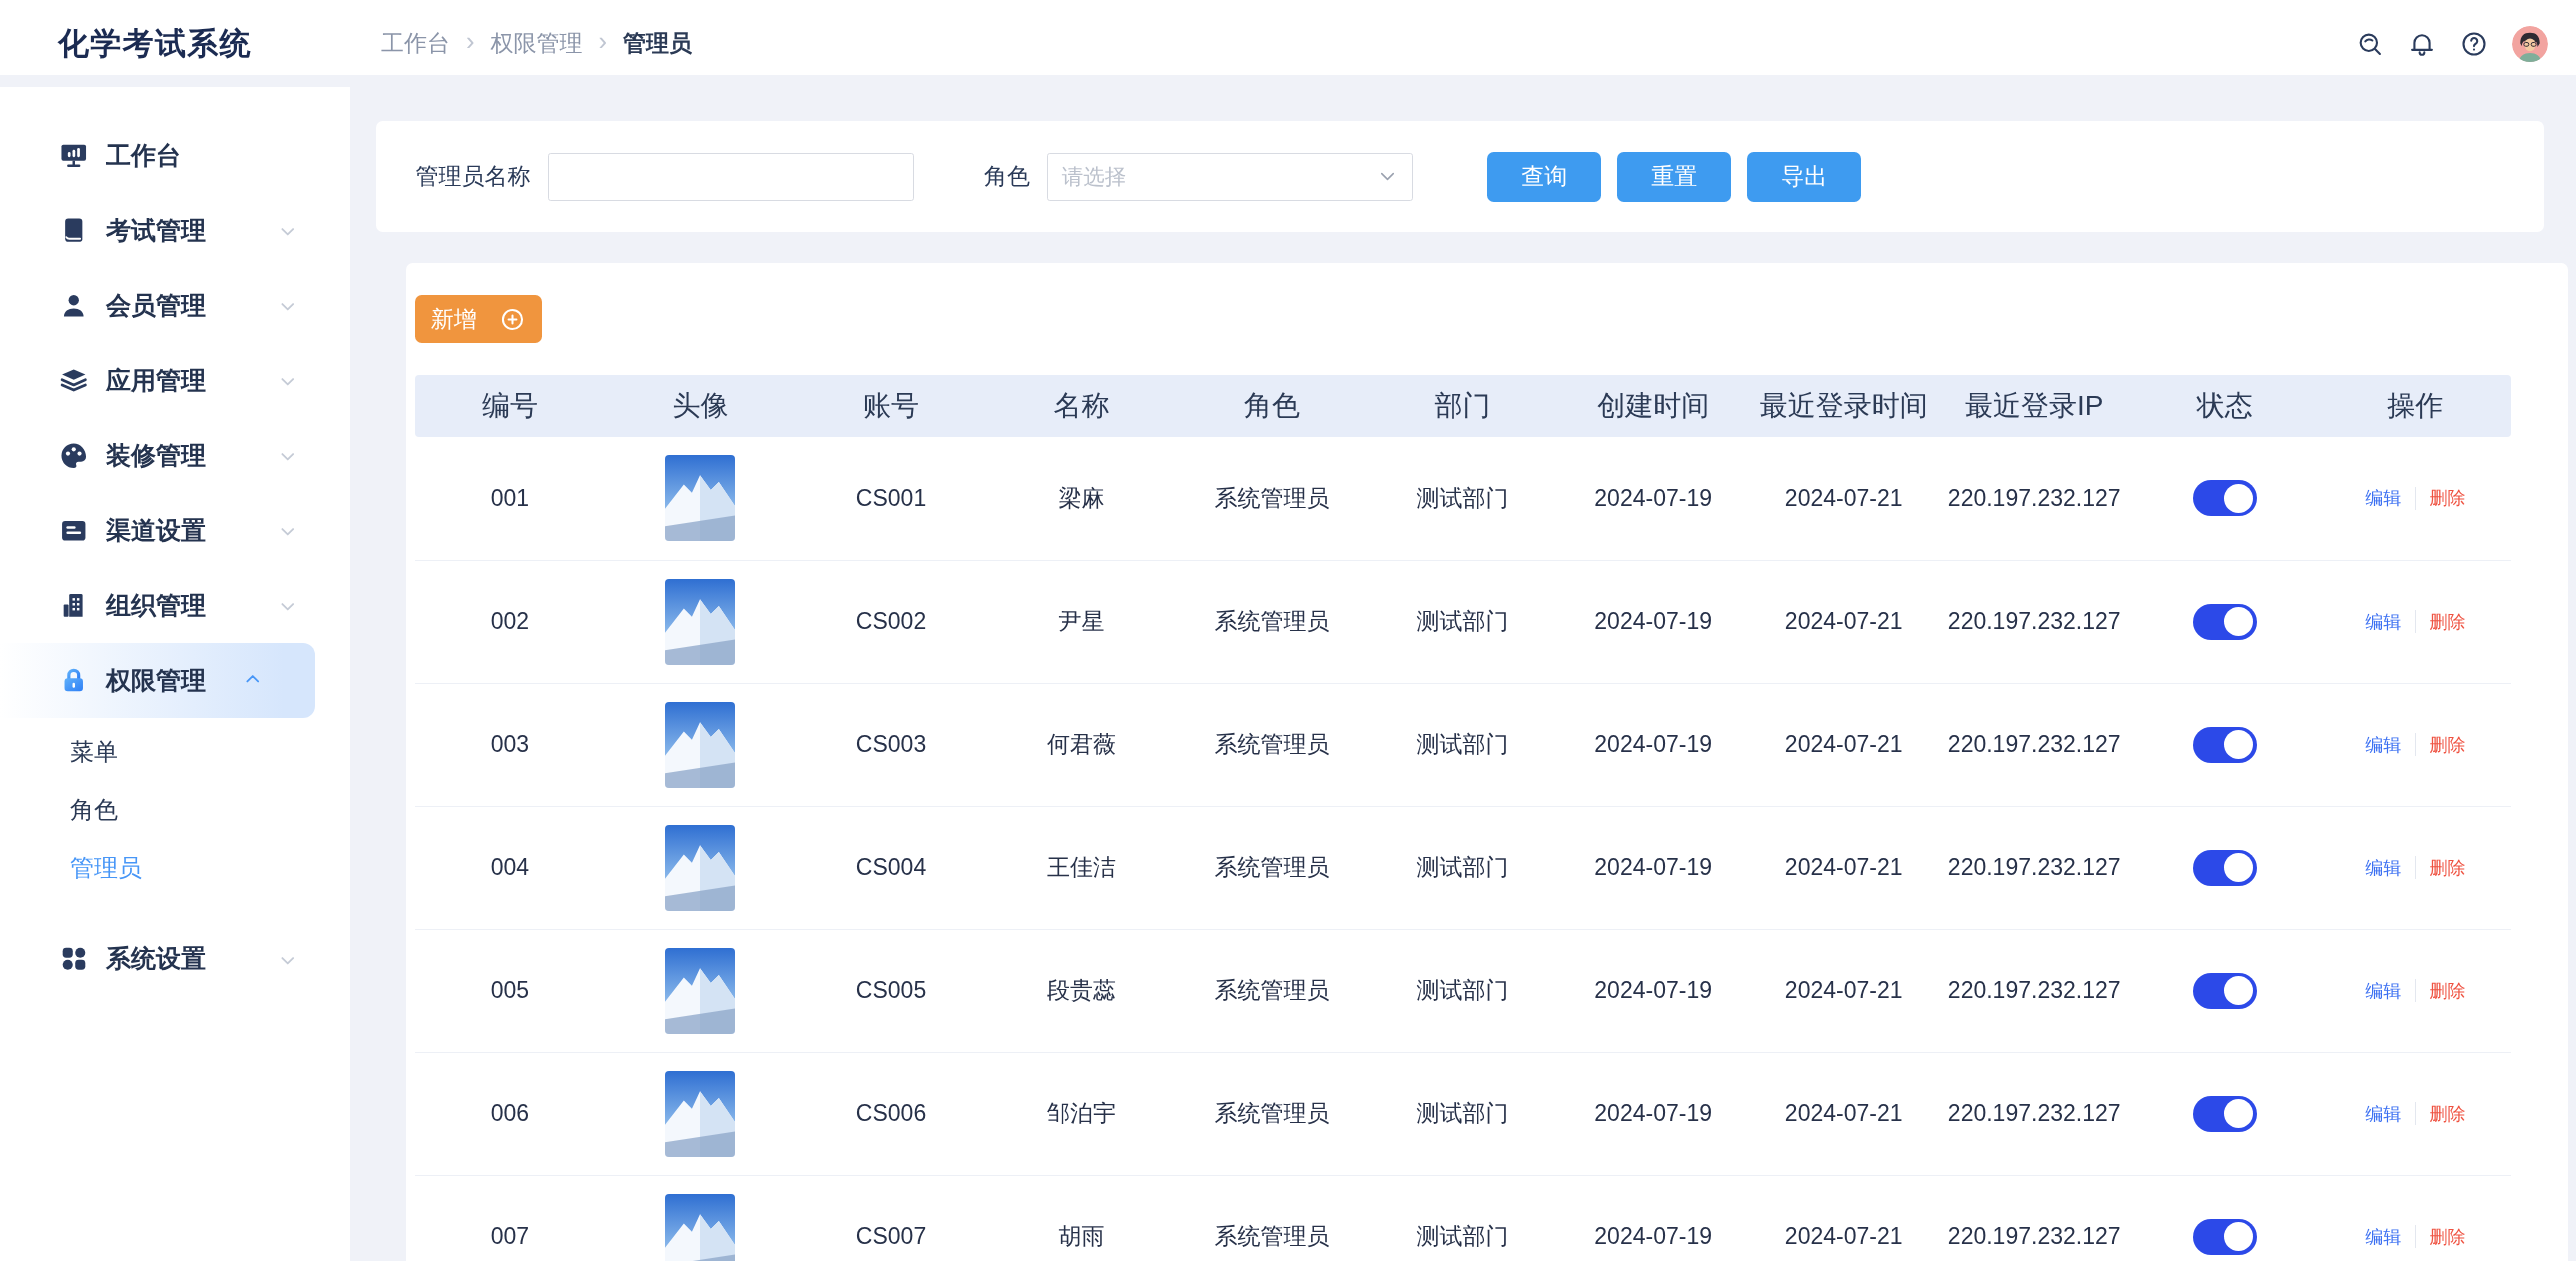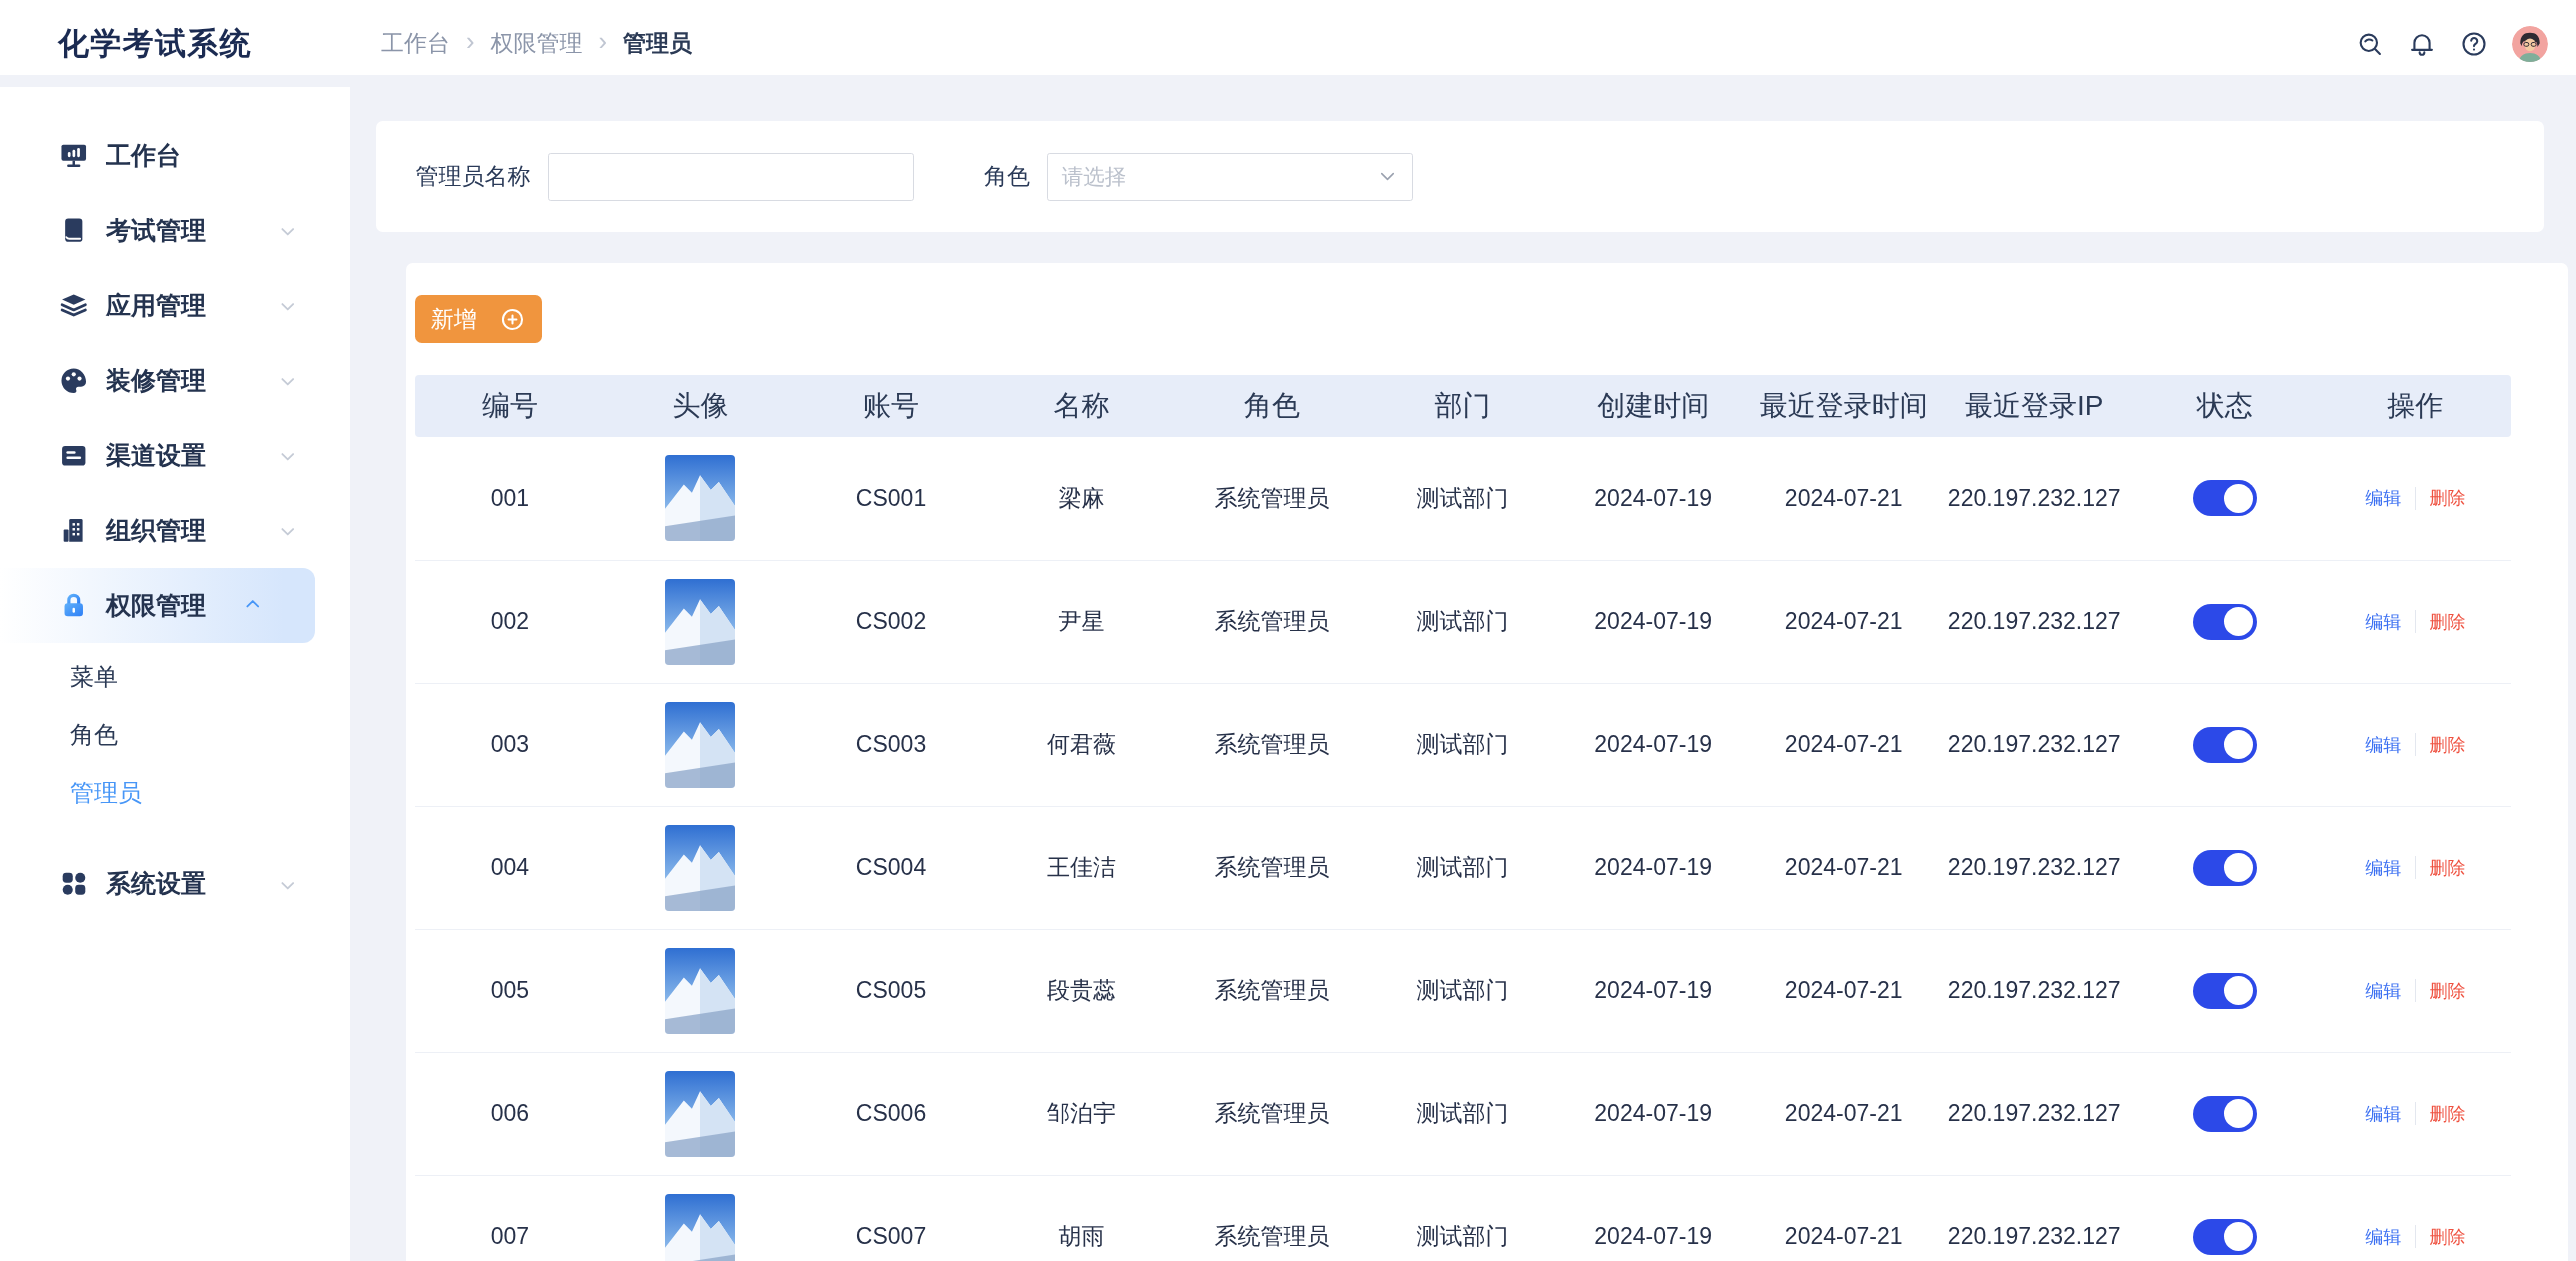--- a/index.html
+++ b/index.html
@@ -144,20 +144,30 @@
             <path d="M7.5 2h9A2.5 2.5 0 0 1 19 4.5v14.7c0 1-.8 1.8-1.8 1.8H7.5A2.5 2.5 0 0 1 5 18.5v-14A2.5 2.5 0 0 1 7.5 2z"></path>
             <path d="M6 17.2c.5.8 1.3 1.3 2.4 1.3h8.8" stroke="#fff" stroke-width="1.5" fill="none" stroke-linecap="round"></path>
           </svg></span>
         <span>考试管理</span>
         <span class="chev"><svg viewBox="0 0 24 24" fill="none" stroke="currentColor" stroke-width="2" stroke-linecap="round" stroke-linejoin="round">
             <path d="M6 9l6 6 6-6"></path>
           </svg></span>
       </div>
       <div class="nav-item">
         <span class="nico"><svg viewBox="0 0 24 24">
+            <circle cx="12" cy="7.5" r="4.2"></circle>
+            <path d="M4 20.8c0-4.2 3.6-6.6 8-6.6s8 2.4 8 6.6z"></path>
+          </svg></span>
+        <span>会员管理</span>
+        <span class="chev"><svg viewBox="0 0 24 24" fill="none" stroke="currentColor" stroke-width="2" stroke-linecap="round" stroke-linejoin="round">
+            <path d="M6 9l6 6 6-6"></path>
+          </svg></span>
+      </div>
+      <div class="nav-item">
+        <span class="nico"><svg viewBox="0 0 24 24">
             <path d="M12 2.8 21.5 7 12 11.2 2.5 7z"></path>
             <path d="M2.5 11.2 12 15.4l9.5-4.2" fill="none" stroke="currentColor" stroke-width="2.2" stroke-linejoin="round" stroke-linecap="round"></path>
             <path d="M2.5 15.4 12 19.6l9.5-4.2" fill="none" stroke="currentColor" stroke-width="2.2" stroke-linejoin="round" stroke-linecap="round"></path>
           </svg></span>
         <span>应用管理</span>
         <span class="chev"><svg viewBox="0 0 24 24" fill="none" stroke="currentColor" stroke-width="2" stroke-linecap="round" stroke-linejoin="round">
             <path d="M6 9l6 6 6-6"></path>
           </svg></span>
       </div>
       <div class="nav-item">
@@ -246,20 +256,25 @@
     <div class="f-group">
       <span class="f-label">角色</span>
       <div class="f-select">
         <span class="ph">请选择</span>
         <span class="chev">
           <svg viewBox="0 0 24 24" fill="none" stroke="currentColor" stroke-width="1.6" stroke-linecap="round" stroke-linejoin="round">
               <path d="M6 9l6 6 6-6"></path>
             </svg>
         </span>
       </div>
+    </div>
+    <div class="f-buttons">
+      <button class="btn-blue">查询</button>
+      <button class="btn-blue">重置</button>
+      <button class="btn-blue">导出</button>
     </div>
   </div>
 
   <div class="content-card">
     <button class="add-btn">
       <span>新增</span>
       <span class="plus">
         <svg viewBox="0 0 24 24" fill="none" stroke="#FFFFFF" stroke-width="1.8" stroke-linecap="round">
           <circle cx="12" cy="12" r="8.5"></circle>
             <path d="M12 8.5v7M8.5 12h7"></path>

